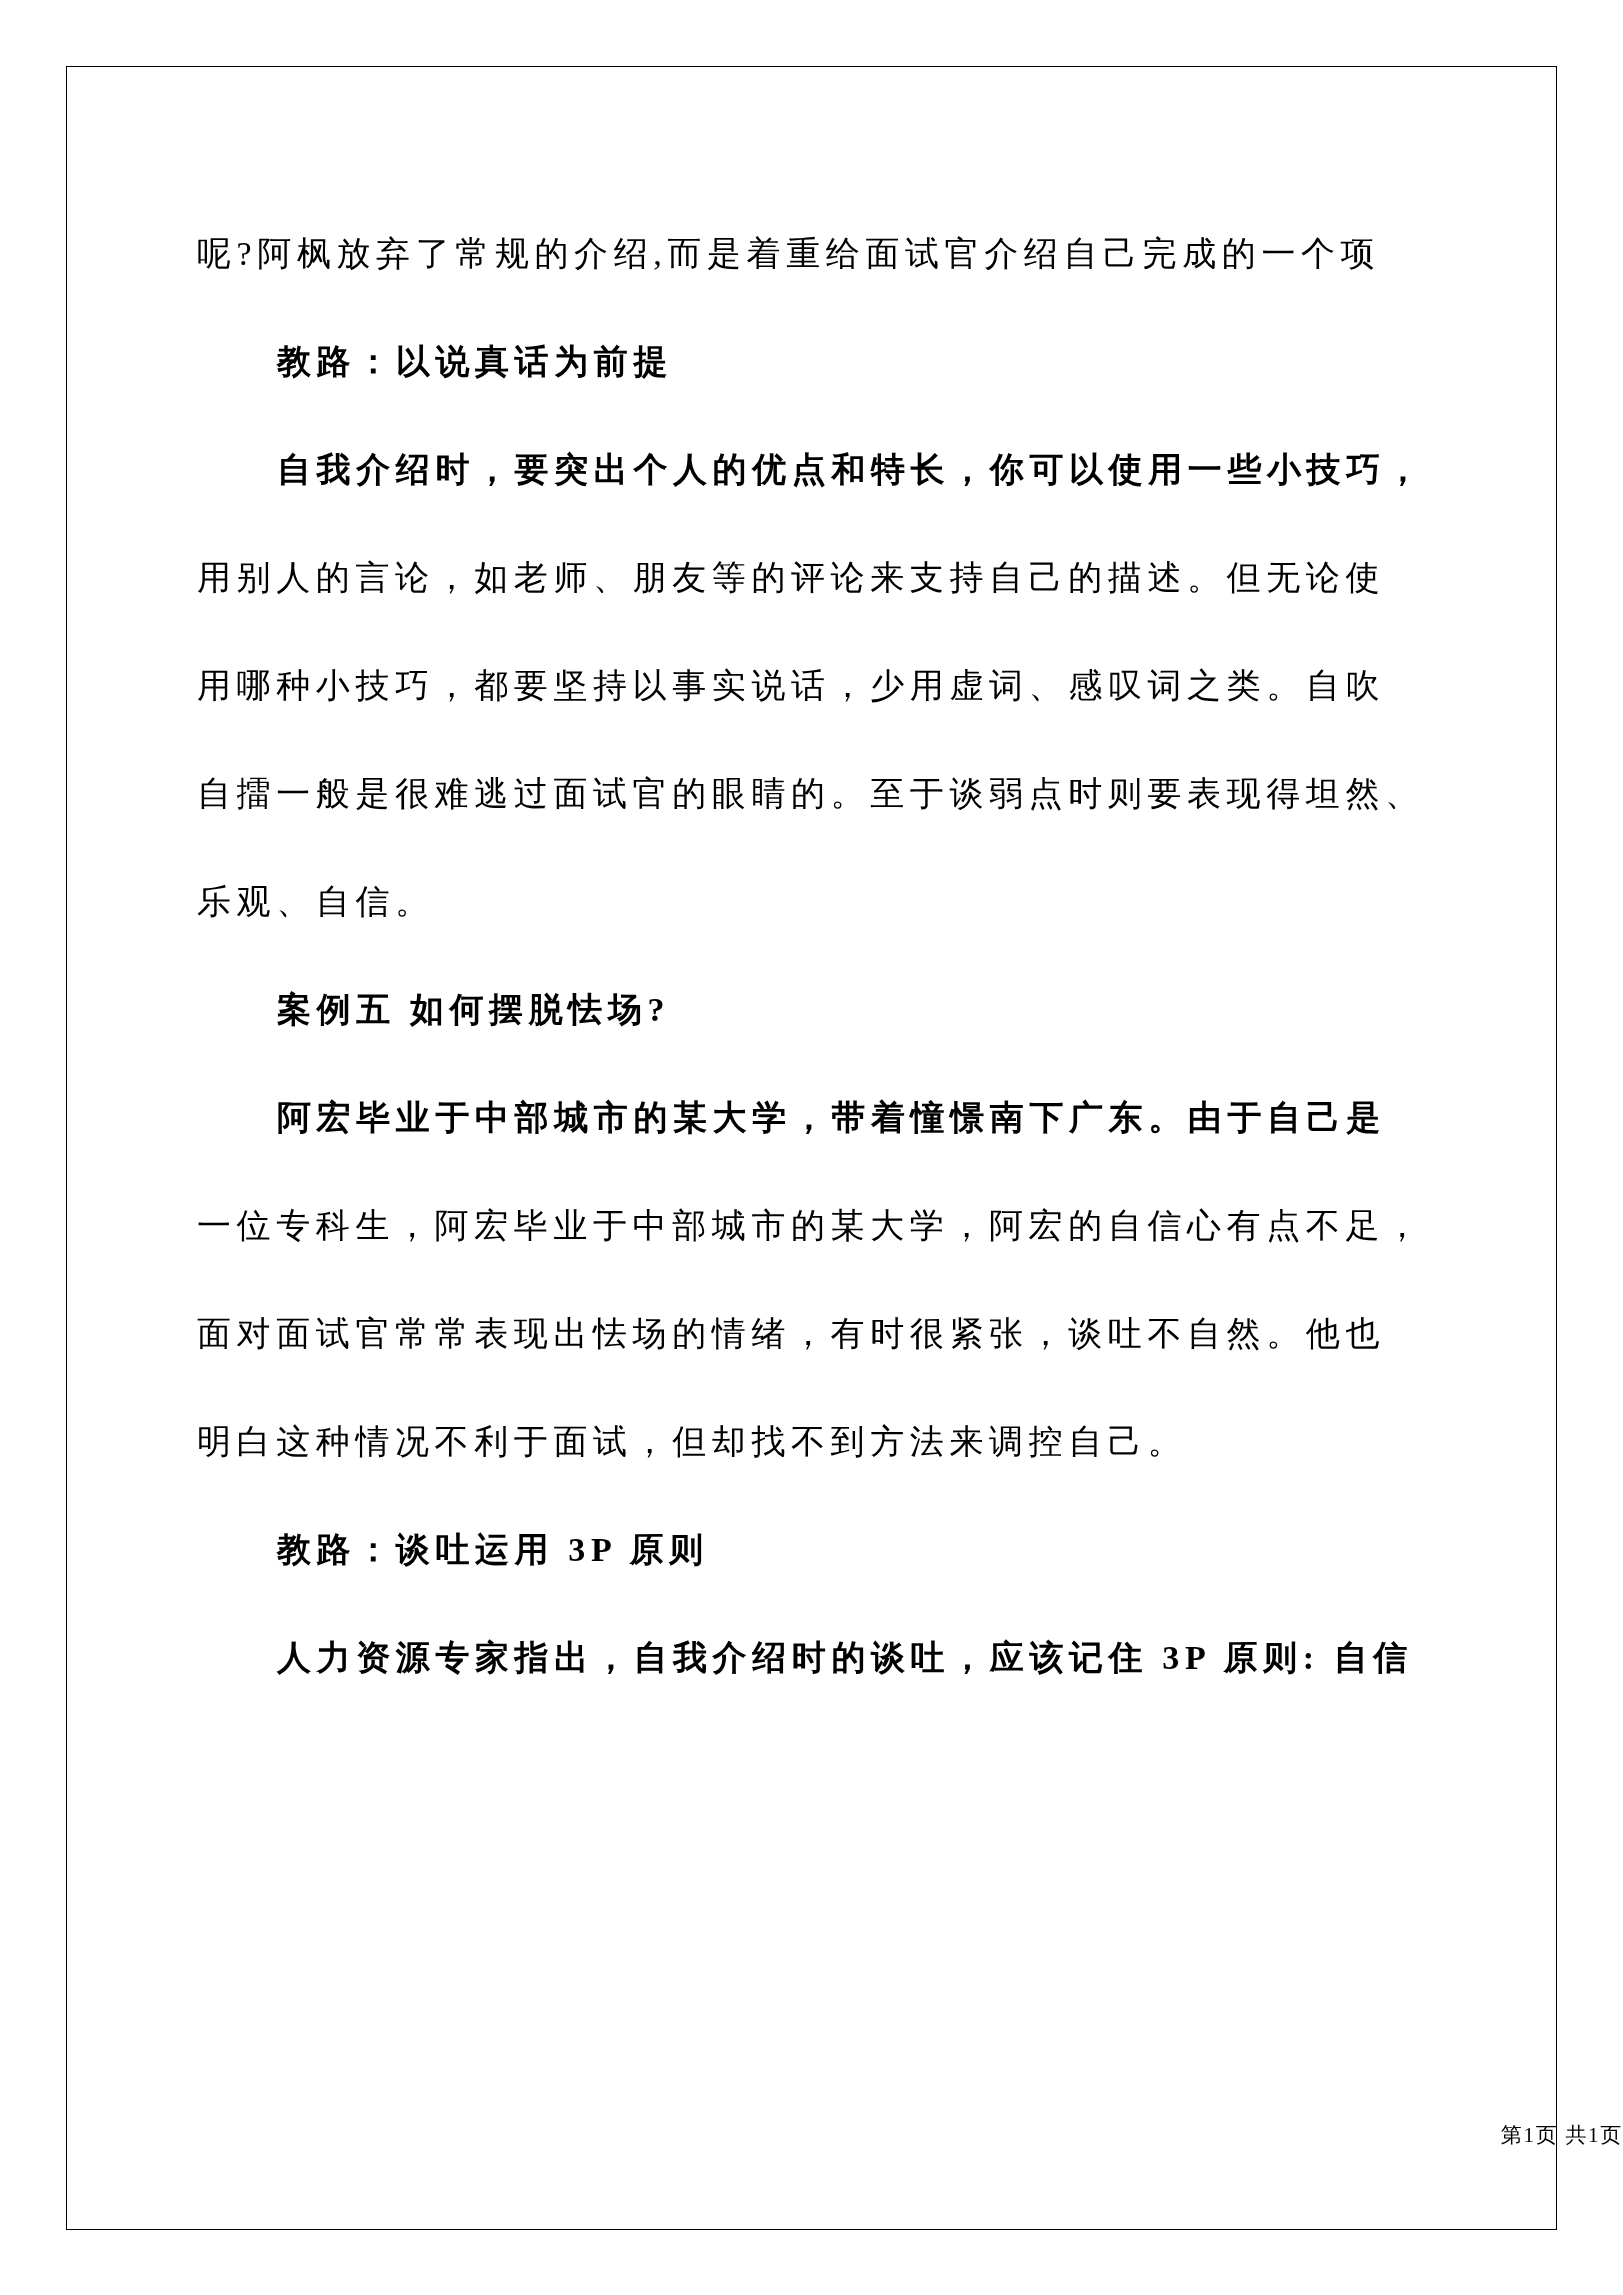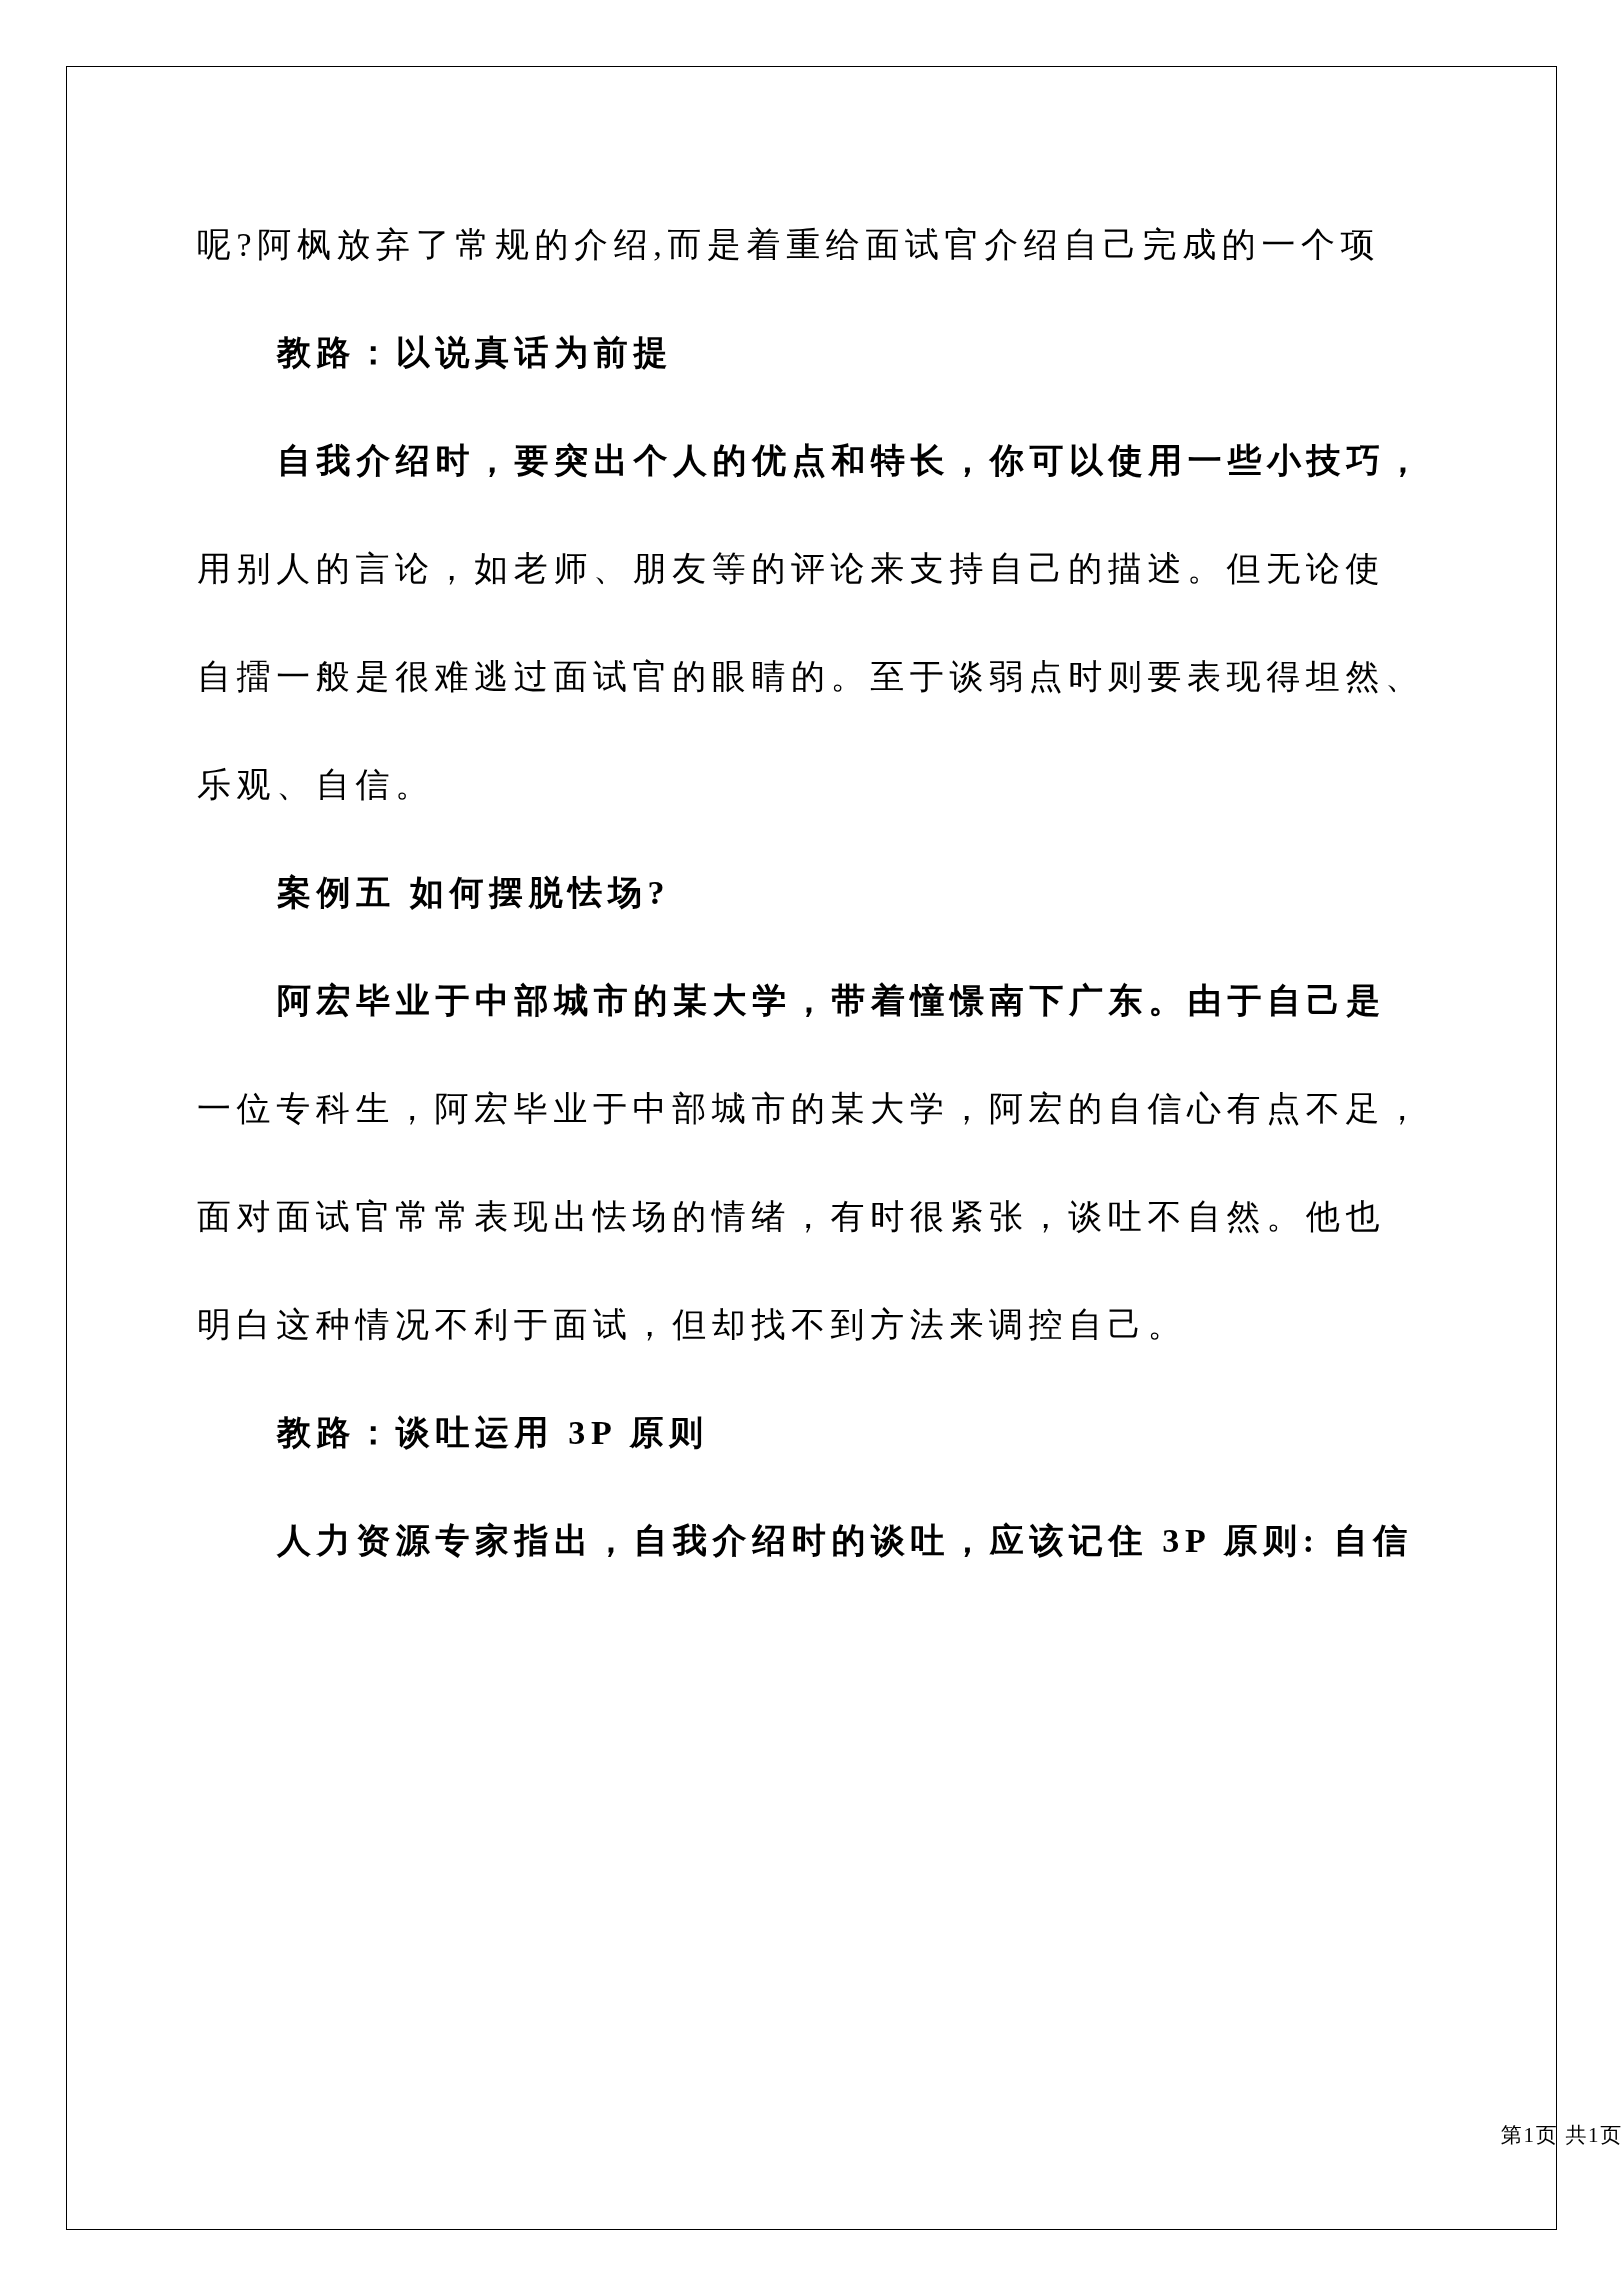--- a/index.html
+++ b/index.html
@@ -21,21 +21,21 @@
     left: 66px;
     top: 66px;
     width: 1491px;
     height: 2164px;
     box-sizing: border-box;
     border: 1.7px solid #000000;
   }
   .content {
     position: absolute;
     left: 197px;
-    top: 191px;
+    top: 200px;
     width: 1251px;
   }
   .text-line {
     height: 108px;
     line-height: 108px;
     font-size: 34px;
     letter-spacing: 5.6px;
     white-space: nowrap;
     color: #000000;
   }
@@ -58,20 +58,21 @@
 <body>
 
 <div class="page">
   <div class="page-border"></div>
 
   <div class="content">
     <div class="text-line">呢?阿枫放弃了常规的介绍,而是着重给面试官介绍自己完成的一个项</div>
     <div class="text-line indent">教路：以说真话为前提</div>
     <div class="text-line indent">自我介绍时，要突出个人的优点和特长，你可以使用一些小技巧，</div>
     <div class="text-line">用别人的言论，如老师、朋友等的评论来支持自己的描述。但无论使</div>
+    <div class="text-line">用哪种小技巧，都要坚持以事实说话，少用虚词、感叹词之类。自吹</div>
     <div class="text-line">自擂一般是很难逃过面试官的眼睛的。至于谈弱点时则要表现得坦然、</div>
     <div class="text-line">乐观、自信。</div>
     <div class="text-line indent">案例五 如何摆脱怯场?</div>
     <div class="text-line indent">阿宏毕业于中部城市的某大学，带着憧憬南下广东。由于自己是</div>
     <div class="text-line">一位专科生，阿宏毕业于中部城市的某大学，阿宏的自信心有点不足，</div>
     <div class="text-line">面对面试官常常表现出怯场的情绪，有时很紧张，谈吐不自然。他也</div>
     <div class="text-line">明白这种情况不利于面试，但却找不到方法来调控自己。</div>
     <div class="text-line indent">教路：谈吐运用 3P 原则</div>
     <div class="text-line indent">人力资源专家指出，自我介绍时的谈吐，应该记住 3P 原则: 自信</div>
   </div>

